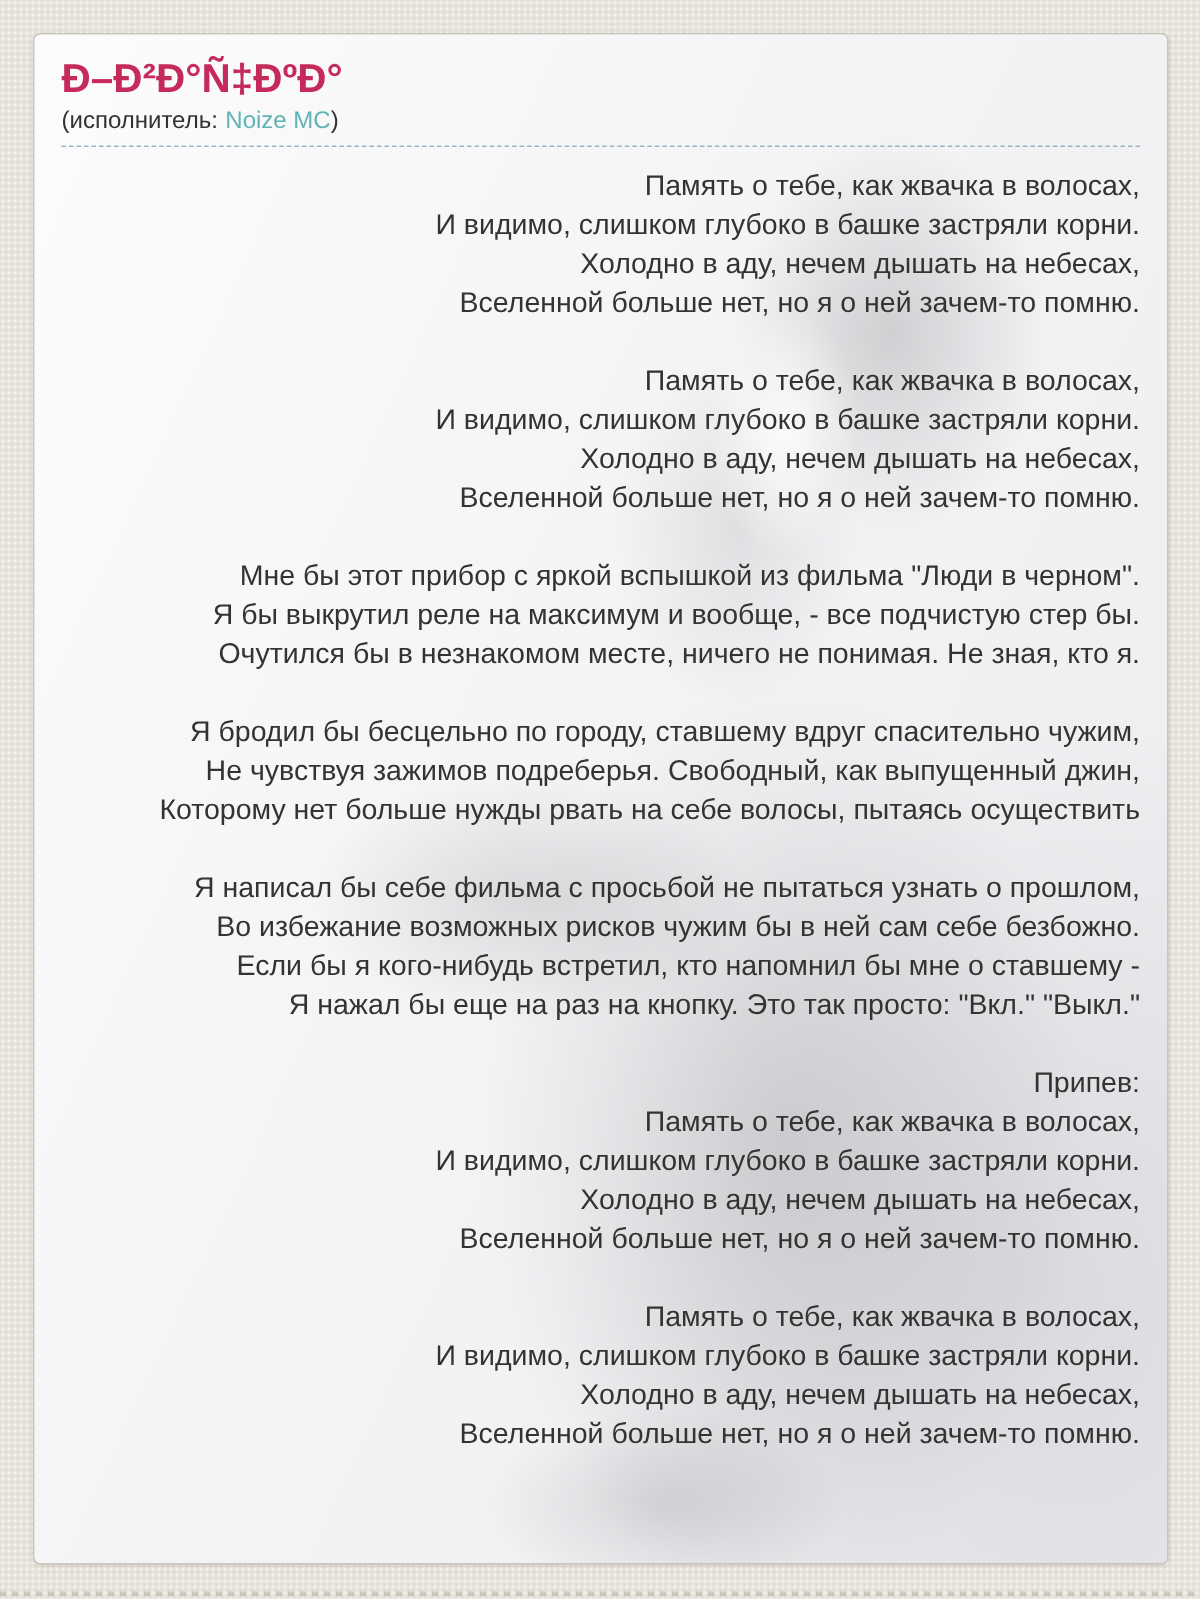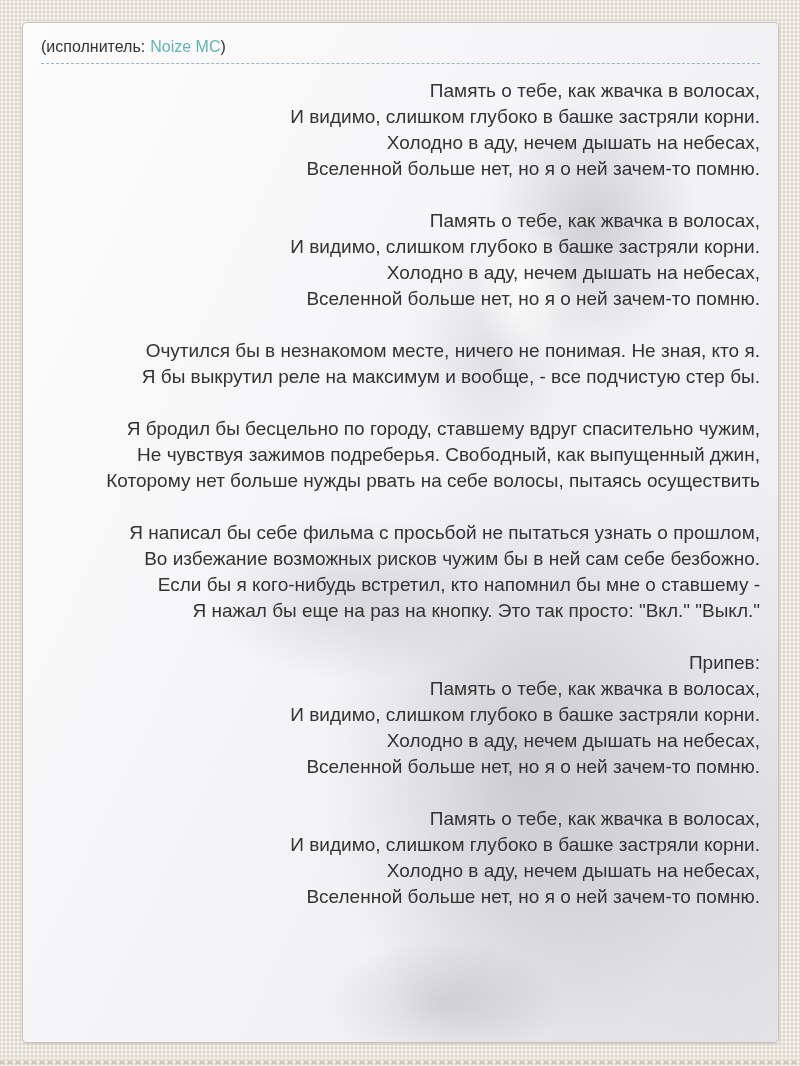--- a/index.html
+++ b/index.html
@@ -100,39 +100,41 @@
   .line { white-space: pre-wrap; }
 </style>
 </head>
 <body>
 
 <div class="bottom-dashes"></div>
 
 <div class="card">
   <div class="photo"></div>
   <div class="content">
+    <h1 class="title">Ð–Ð²Ð°Ñ‡ÐºÐ°</h1>
     <div class="artist">
       <span>(исполнитель:</span><a href="#" class="artist-link">Noize MC</a><span>)</span>
     </div>
     <div class="lyrics">
         <div class="stanza">
           <div class="line">Память о тебе, как жвачка в волосах,</div>
           <div class="line">И видимо, слишком глубоко в башке застряли корни.</div>
           <div class="line">Холодно в аду, нечем дышать на небесах,</div>
           <div class="line">Вселенной больше нет, но я о ней зачем-то помню.</div>
         </div>
         <div class="stanza">
           <div class="line">Память о тебе, как жвачка в волосах,</div>
           <div class="line">И видимо, слишком глубоко в башке застряли корни.</div>
           <div class="line">Холодно в аду, нечем дышать на небесах,</div>
           <div class="line">Вселенной больше нет, но я о ней зачем-то помню.</div>
         </div>
         <div class="stanza">
+          <div class="line">Мне бы этот прибор с яркой вспышкой из фильма "Люди в черном".</div>
+          <div class="line">Я бы выкрутил реле на максимум и вообще, - все подчистую стер бы.</div>
           <div class="line">Очутился бы в незнакомом месте, ничего не понимая. Не зная, кто я.</div>
-          <div class="line">Я бы выкрутил реле на максимум и вообще, - все подчистую стер бы.</div>
         </div>
         <div class="stanza">
           <div class="line">Я бродил бы бесцельно по городу, ставшему вдруг спасительно чужим,</div>
           <div class="line">Не чувствуя зажимов подреберья. Свободный, как выпущенный джин,</div>
           <div class="line">Которому нет больше нужды рвать на себе волосы, пытаясь осуществить</div>
         </div>
         <div class="stanza">
           <div class="line">Я написал бы себе фильма с просьбой не пытаться узнать о прошлом,</div>
           <div class="line">Во избежание возможных рисков чужим бы в ней сам себе безбожно.</div>
           <div class="line">Если бы я кого-нибудь встретил, кто напомнил бы мне о ставшему -</div>

